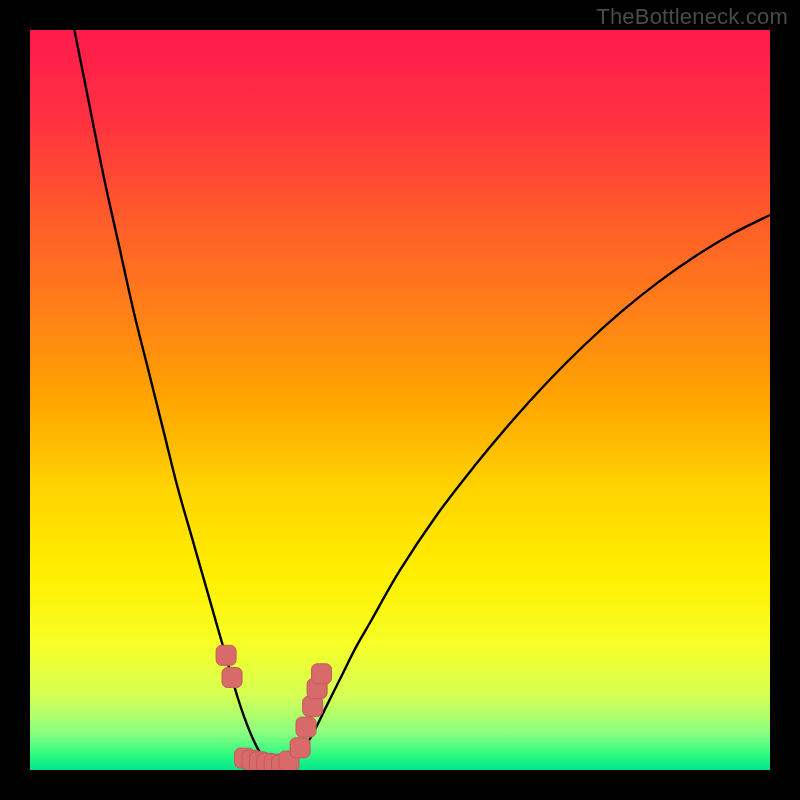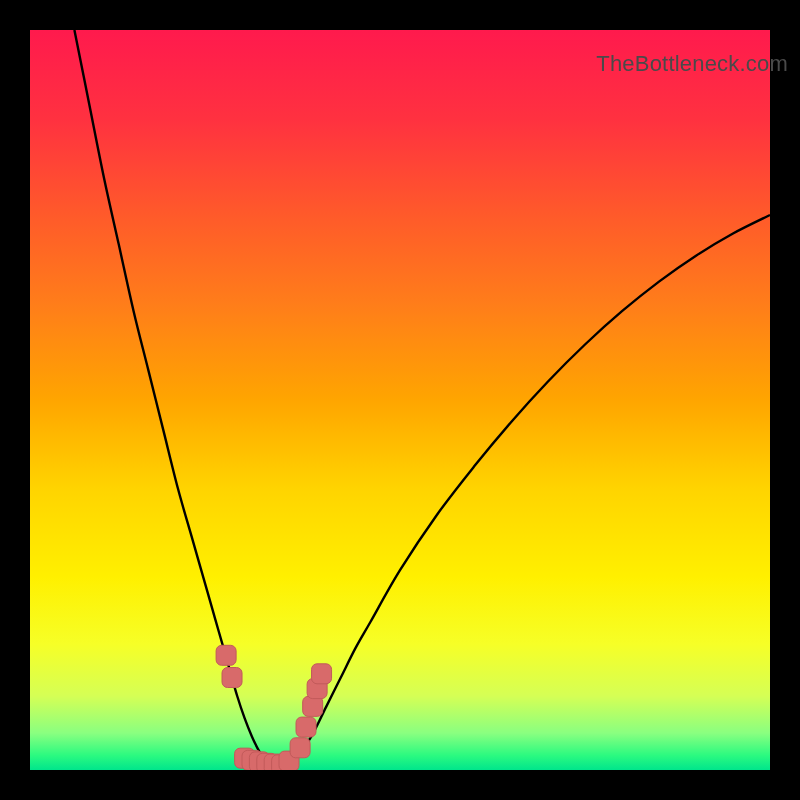--- a/index.html
+++ b/index.html
@@ -19,21 +19,20 @@
   }
   .watermark {
     position: absolute;
     top: 4px;
     right: 12px;
     color: #4a4a4a;
     font-size: 22px;
     font-weight: 500;
     letter-spacing: 0.2px;
     z-index: 5;
-    margin-top: 47px;
   }
   .plot {
     position: absolute;
     left: 30px;
     top: 30px;
     width: 740px;
     height: 740px;
   }
   .plot svg {
     position: absolute;

